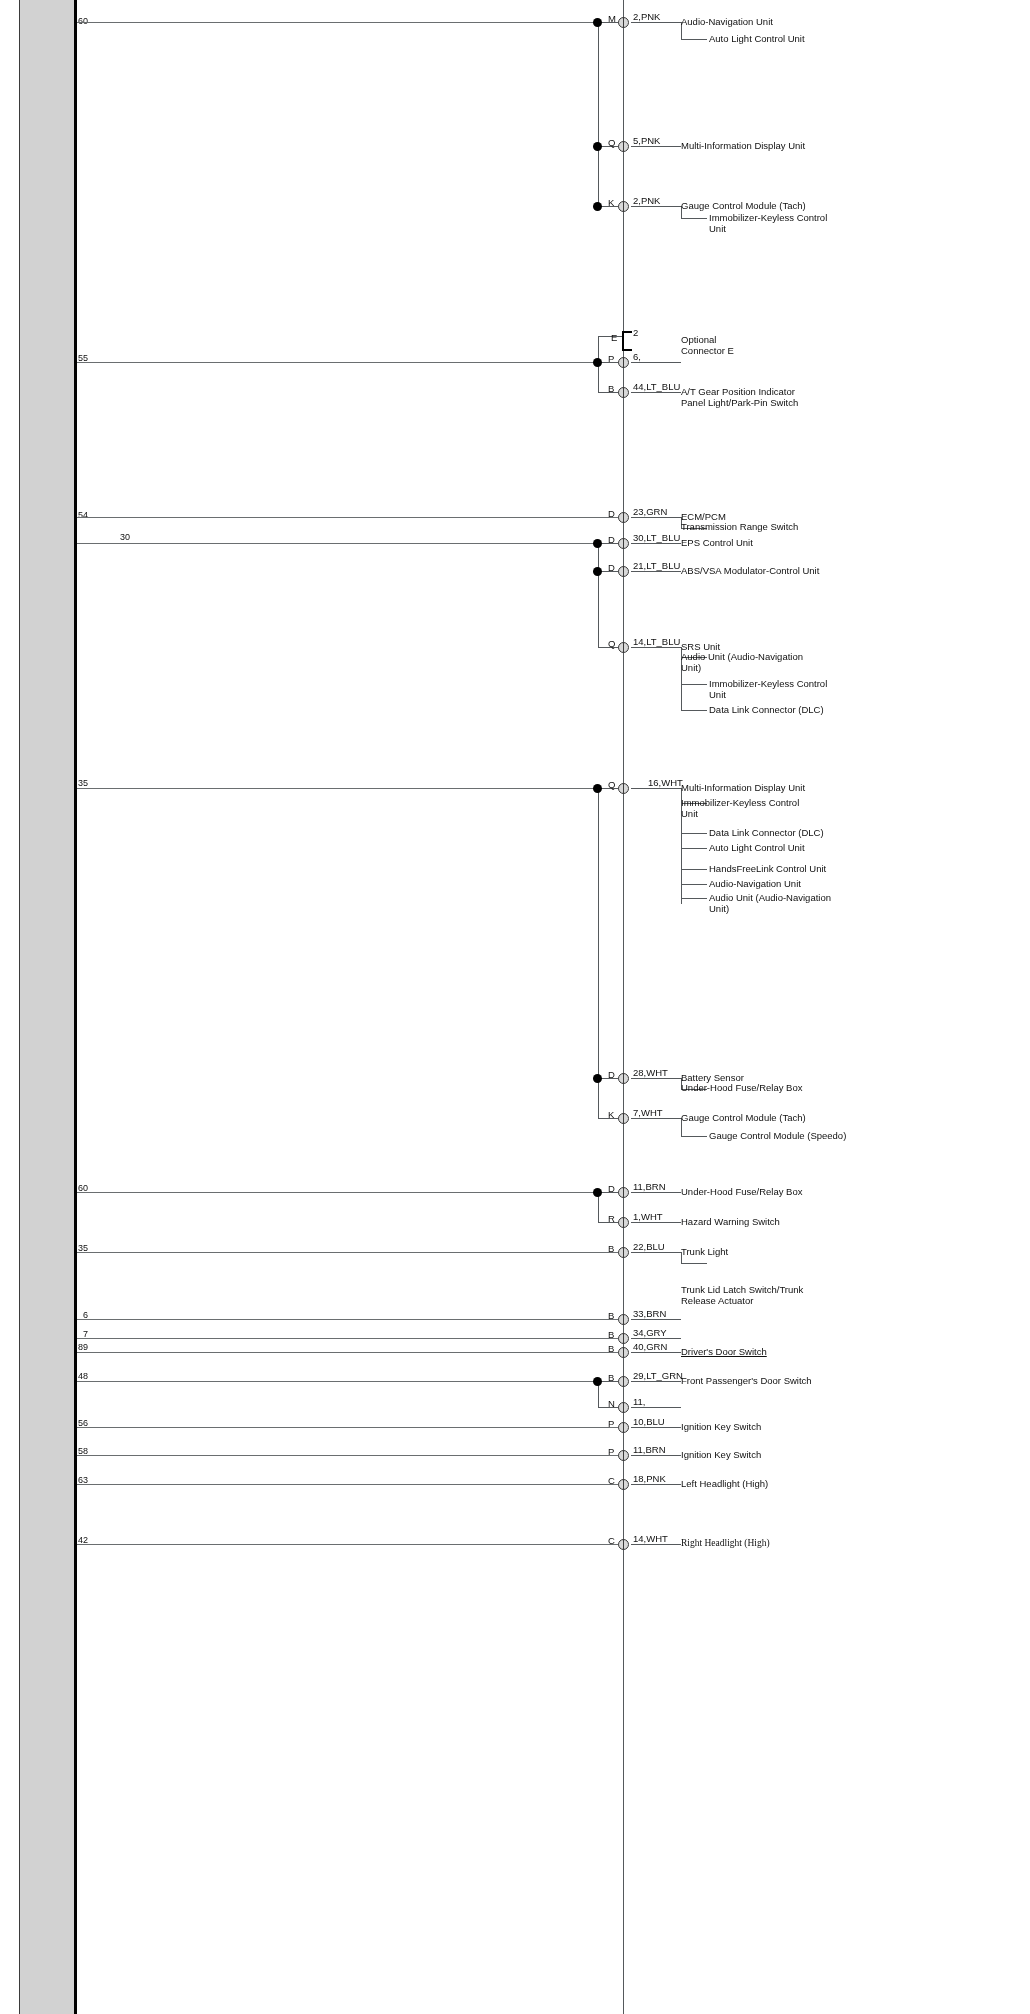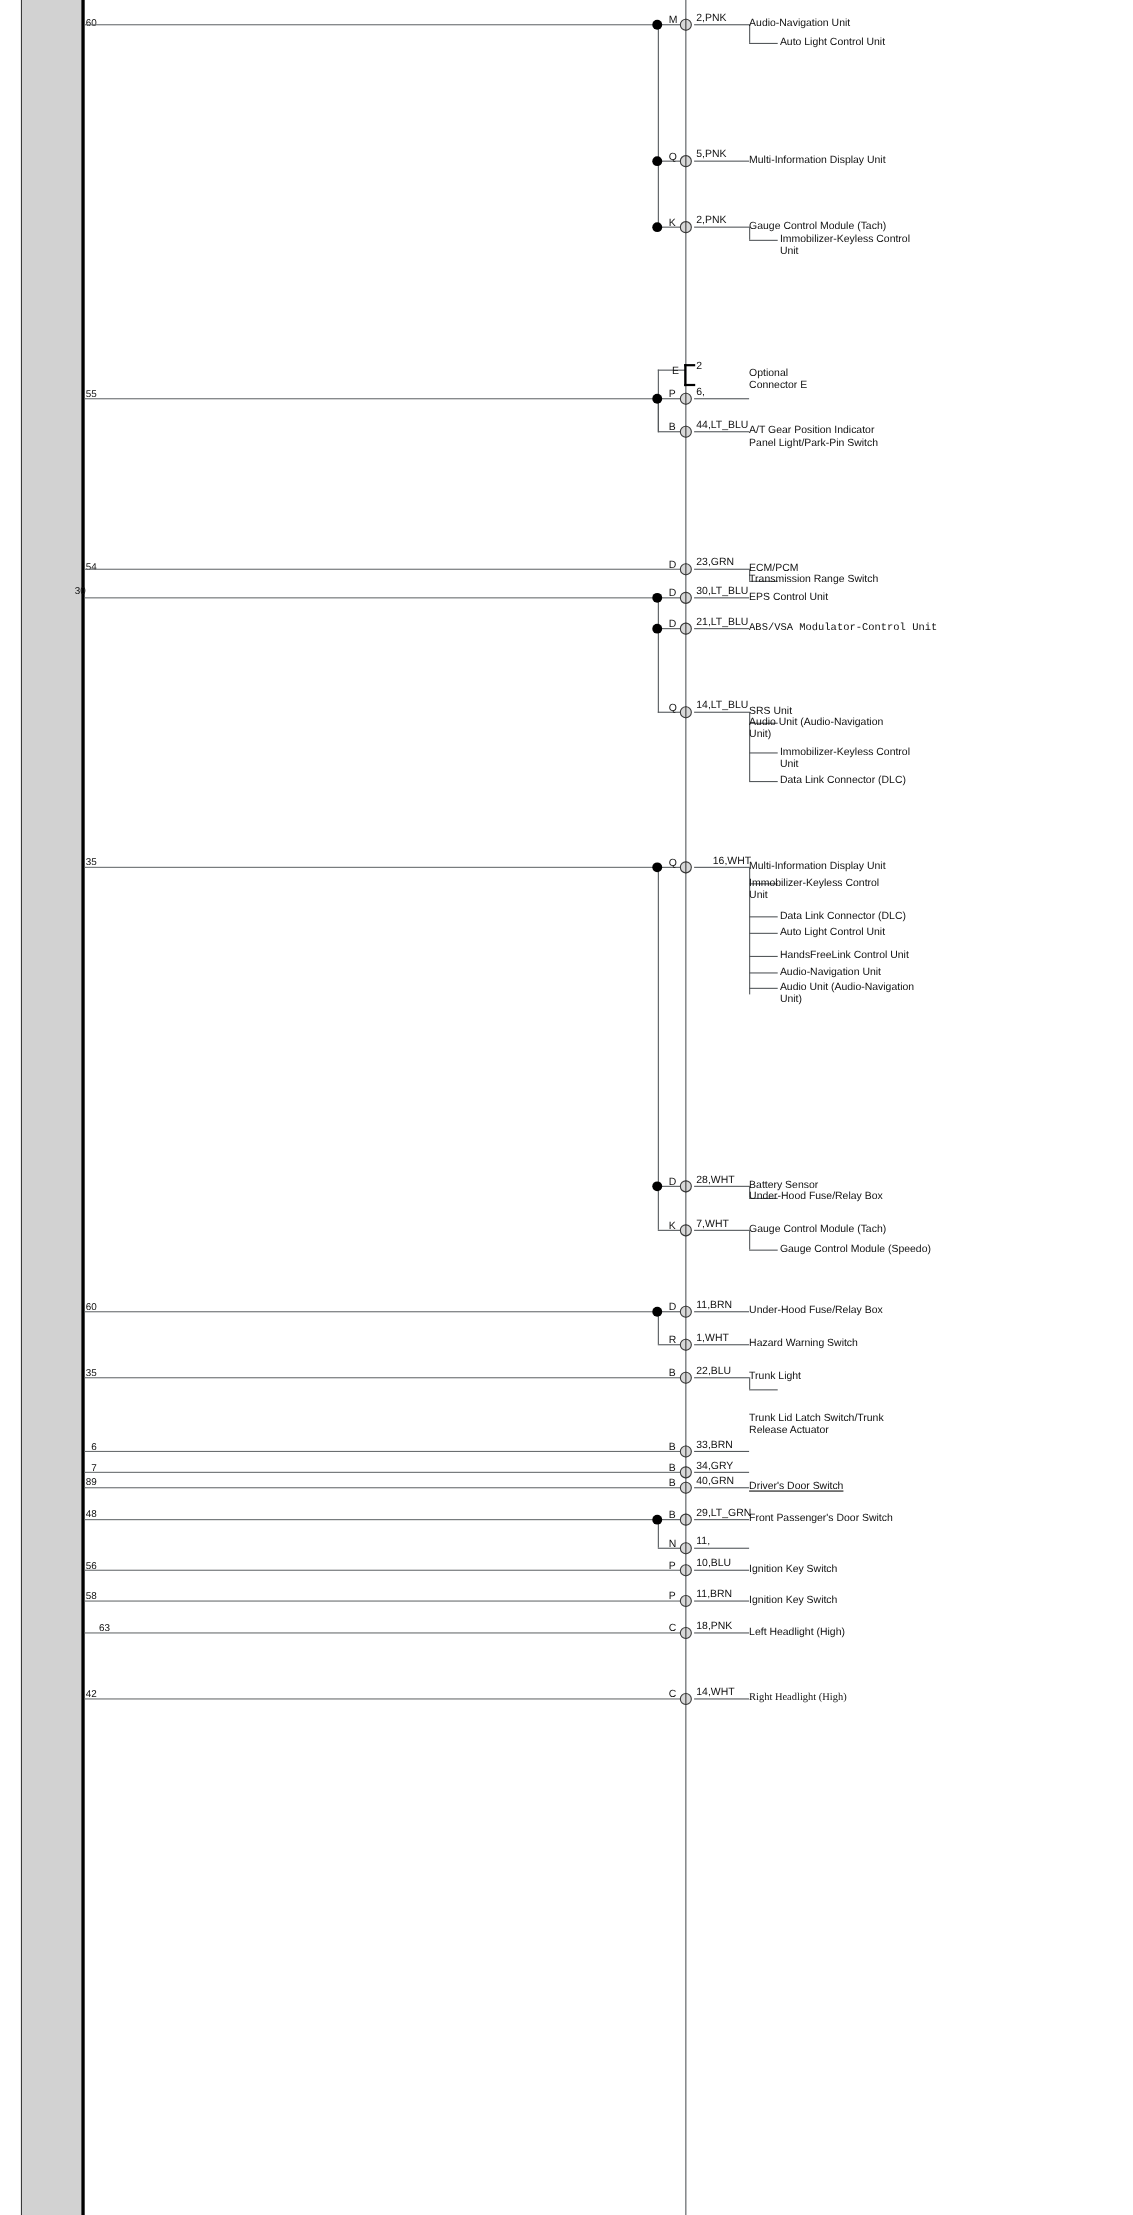--- a/index.html
+++ b/index.html
@@ -98,31 +98,31 @@
   <div class="bus bus-aux" style="top:336px;height:56px;"></div>
   <div class="bus bus-aux" style="top:362px;height:31px;"></div>
   <div class="bus bus-aux" style="top:543px;height:105px;"></div>
   <div class="bus bus-aux" style="top:788px;height:330px;"></div>
   <div class="bus bus-aux" style="top:1192px;height:30px;"></div>
   <div class="bus bus-aux" style="top:1381px;height:26px;"></div>
 
   <div class="rownum" style="left:78px;top:17px;">60</div>
   <div class="rownum" style="left:78px;top:354px;">55</div>
   <div class="rownum" style="left:78px;top:511px;">54</div>
-  <div class="rownum" style="left:68px;top:533px;">30</div>
+  <div class="rownum" style="left:78px;top:533px;padding-left:42px;">30</div>
   <div class="rownum" style="left:78px;top:779px;">35</div>
   <div class="rownum" style="left:78px;top:1184px;">60</div>
   <div class="rownum" style="left:78px;top:1244px;">35</div>
   <div class="rownum" style="left:83px;top:1311px;">6</div>
   <div class="rownum" style="left:83px;top:1330px;">7</div>
   <div class="rownum" style="left:78px;top:1343px;">89</div>
   <div class="rownum" style="left:78px;top:1372px;">48</div>
   <div class="rownum" style="left:78px;top:1419px;">56</div>
   <div class="rownum" style="left:78px;top:1447px;">58</div>
-  <div class="rownum" style="left:78px;top:1476px;padding-left:12px;">63</div>
+  <div class="rownum" style="left:78px;top:1476px;">63</div>
   <div class="rownum" style="left:78px;top:1536px;">42</div>
 
   <div class="feed" style="left:77px;top:22px;width:521px;"></div>
   <div class="feed" style="left:77px;top:362px;width:521px;"></div>
   <div class="feed" style="left:77px;top:517px;width:546px;"></div>
   <div class="feed" style="left:77px;top:543px;width:521px;"></div>
   <div class="feed" style="left:77px;top:788px;width:521px;"></div>
   <div class="feed" style="left:77px;top:1192px;width:521px;"></div>
   <div class="feed" style="left:77px;top:1252px;width:546px;"></div>
   <div class="feed" style="left:77px;top:1319px;width:546px;"></div>
@@ -212,21 +212,21 @@
   <div class="cav" style="left:608px;top:535px;">D</div>
   <div class="wire" style="left:633px;top:533px;">30,LT_BLU</div>
   <div class="stub" style="left:631px;top:543px;width:50px;"></div>
   <div class="devname" style="left:681px;top:537px;">EPS Control Unit</div>
 
   <div class="dot" style="left:593px;top:567px;"></div>
   <div class="conn" style="left:618px;top:566px;"></div>
   <div class="cav" style="left:608px;top:563px;">D</div>
   <div class="wire" style="left:633px;top:561px;">21,LT_BLU</div>
   <div class="stub" style="left:631px;top:571px;width:50px;"></div>
-  <div class="devname" style="left:681px;top:565px;width:200px;font-family:Liberation Mono, monospace;">ABS/VSA Modulator-Control Unit</div>
+  <div class="devname" style="left:681px;top:565px;width:200px;">ABS/VSA Modulator-Control Unit</div>
 
   <div class="conn" style="left:618px;top:642px;"></div>
   <div class="cav" style="left:608px;top:639px;">Q</div>
   <div class="wire" style="left:633px;top:637px;">14,LT_BLU</div>
   <div class="stub" style="left:631px;top:647px;width:50px;"></div>
   <div class="bracket-v" style="left:681px;top:647px;height:63px;"></div>
   <div class="bracket-h" style="left:681px;top:657px;width:26px;"></div>
   <div class="bracket-h" style="left:681px;top:684px;width:26px;"></div>
   <div class="bracket-h" style="left:681px;top:710px;width:26px;"></div>
   <div class="devname" style="left:681px;top:641px;">SRS Unit</div>

